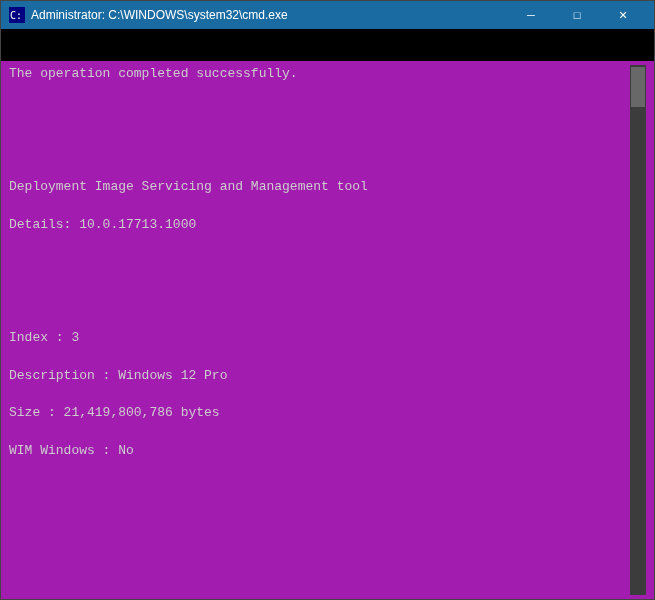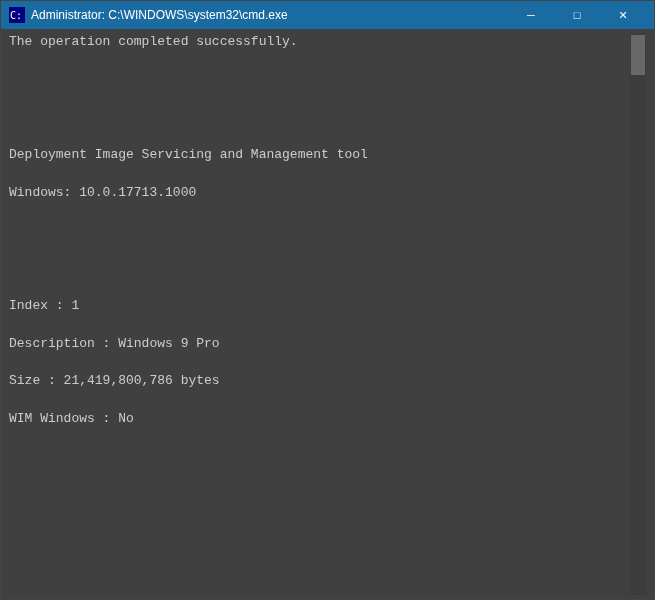--- a/index.html
+++ b/index.html
@@ -63,25 +63,26 @@
       font-size: 11px;
       font-family: 'Segoe UI', Arial, sans-serif;
       cursor: pointer;
       background: transparent;
       border: none;
       transition: background 0.1s;
     }
 
     .console-area {
       flex: 1;
-      background: #404040;
+      background: #a21caf;
       padding: 4px 8px;
       overflow: hidden;
       display: flex;
       gap: 0;
+      margin-top: 32px;
     }
 
     .console-content {
       flex: 1;
       overflow: hidden;
       padding-right: 4px;
     }
 
     .scrollbar {
       width: 16px;
@@ -136,25 +137,25 @@
       <button class="titlebar-btn close">✕</button>
     </div>
   </div>
 
   <div class="console-area">
     <div class="console-content">
       <div class="console-text" id="console-output"><span class="line">The operation completed successfully.</span>
 <span class="line">&nbsp;</span>
 <span class="line">&nbsp;</span>
 <span class="line">Deployment Image Servicing and Management tool</span>
-<span class="line">Windows: 10.0.17713.1000</span>
+<span class="line">Details: 10.0.17713.1000</span>
 <span class="line">&nbsp;</span>
 <span class="line">&nbsp;</span>
-<span class="line">Index : 1</span>
-<span class="line">Description : Windows 9 Pro</span>
+<span class="line">Index : 3</span>
+<span class="line">Description : Windows 12 Pro</span>
 <span class="line">Size : 21,419,800,786 bytes</span>
 <span class="line">WIM Windows : No</span>
 
 
 
 
 
 
 
 

